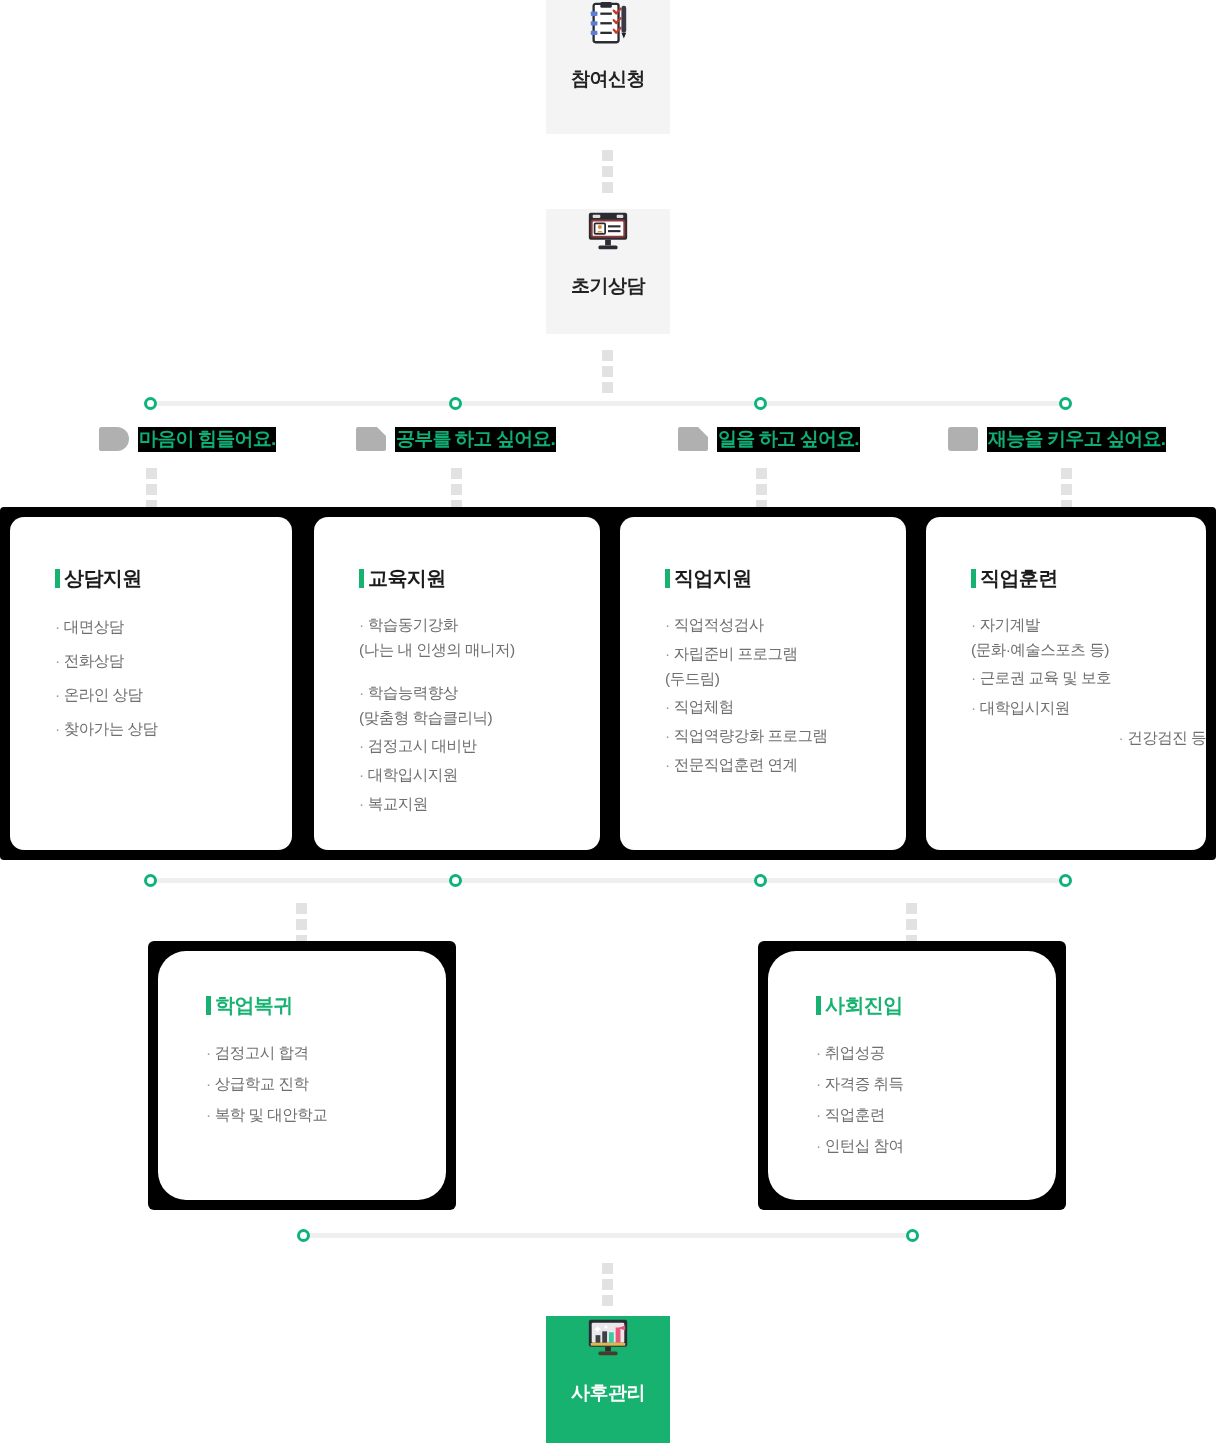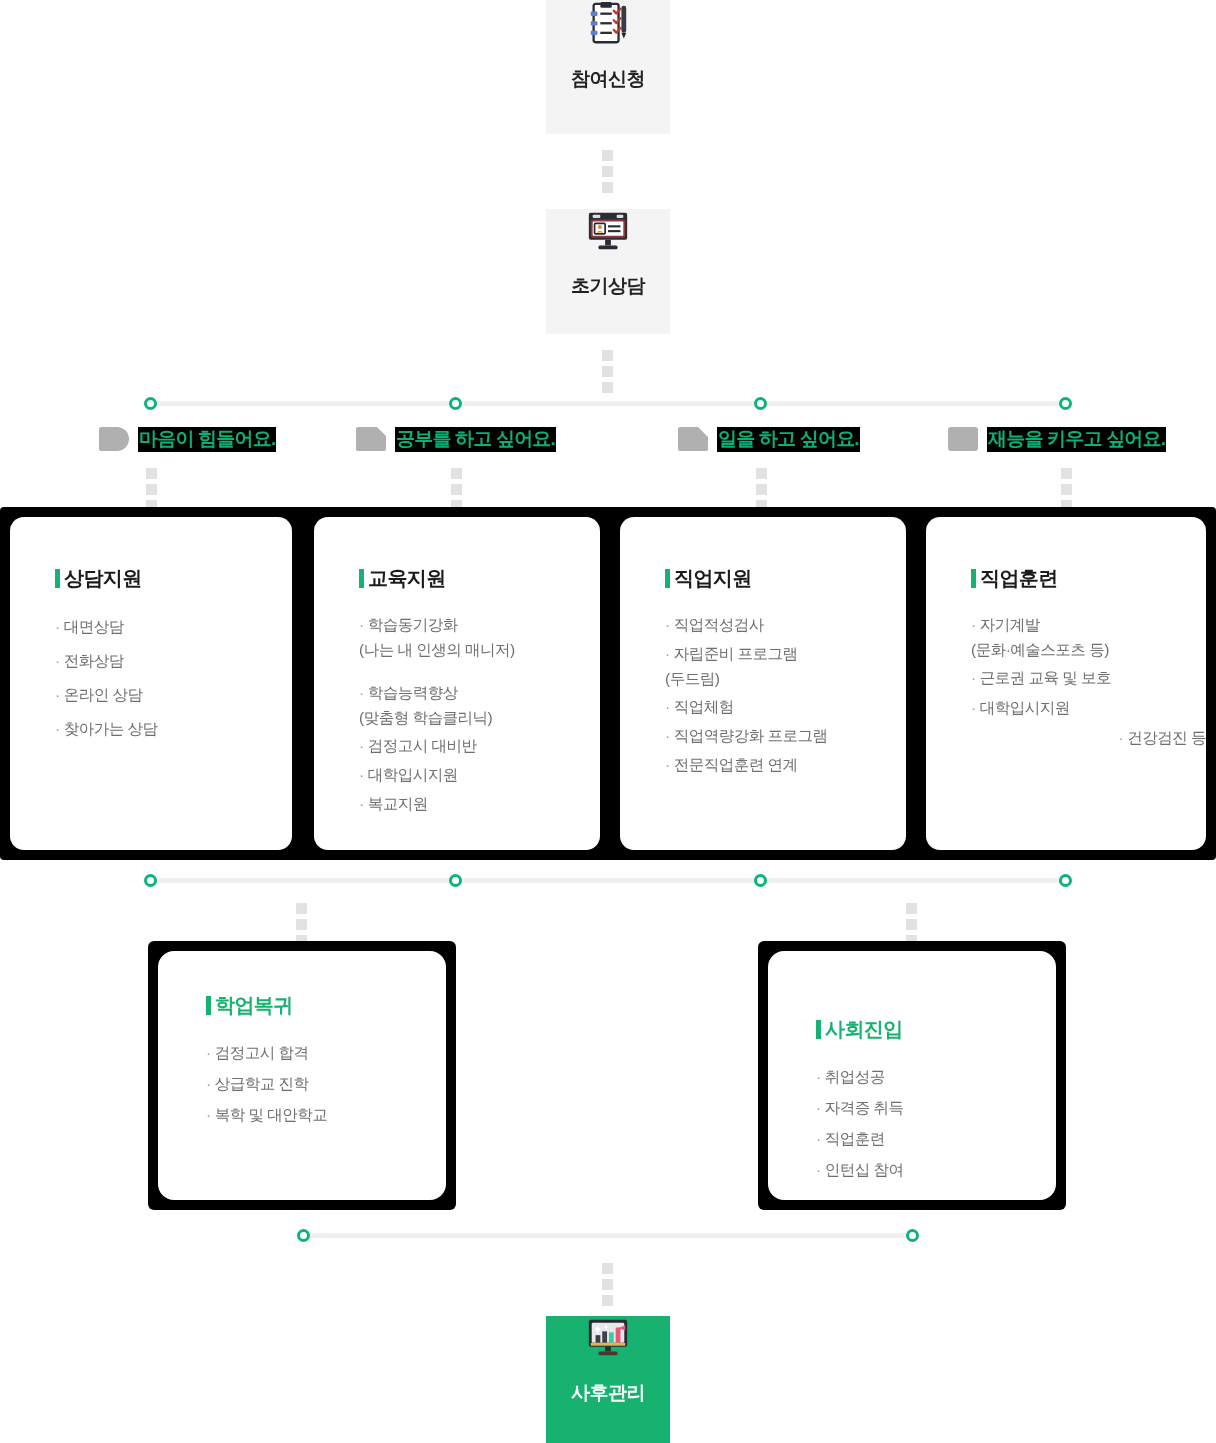--- a/index.html
+++ b/index.html
@@ -143,21 +143,21 @@
 
   
   .outcome-frame {
     position: absolute;
     background: #000000;
     border-radius: 6px;
   }
   .outcome-card {
     position: absolute;
     background: #ffffff;
-    border-radius: 16px;
+    border-radius: 28px;
   }
 
   
   .icon-svg { display: block; width: 100%; height: 100%; }
 </style>
 </head>
 <body>
 
 <div id="stage">
 
@@ -345,21 +345,21 @@
       <span>학업복귀</span>
     </div>
     <ul class="card-list" style="margin-top:21px;">
       <li style="margin-bottom:6px;"><span class="dot-lead">·</span><span>검정고시 합격</span></li>
       <li style="margin-bottom:6px;"><span class="dot-lead">·</span><span>상급학교 진학</span></li>
       <li style="margin-bottom:6px;"><span class="dot-lead">·</span><span>복학 및 대안학교</span></li>
     </ul>
   </div>
 
   <div class="outcome-frame" style="left:758px; top:941px; width:308px; height:269px;"></div>
-  <div class="outcome-card" style="left:768px; top:951px; width:288px; height:249px; padding:65px 0 0 48px;">
+  <div class="outcome-card" style="left:768px; top:951px; width:288px; height:249px; padding:41px 0 0 48px;">
     <div class="card-title green-title">
       <span class="title-bar"></span>
       <span>사회진입</span>
     </div>
     <ul class="card-list" style="margin-top:21px;">
       <li style="margin-bottom:6px;"><span class="dot-lead">·</span><span>취업성공</span></li>
       <li style="margin-bottom:6px;"><span class="dot-lead">·</span><span>자격증 취득</span></li>
       <li style="margin-bottom:6px;"><span class="dot-lead">·</span><span>직업훈련</span></li>
       <li style="margin-bottom:6px;"><span class="dot-lead">·</span><span>인턴십 참여</span></li>
     </ul>

